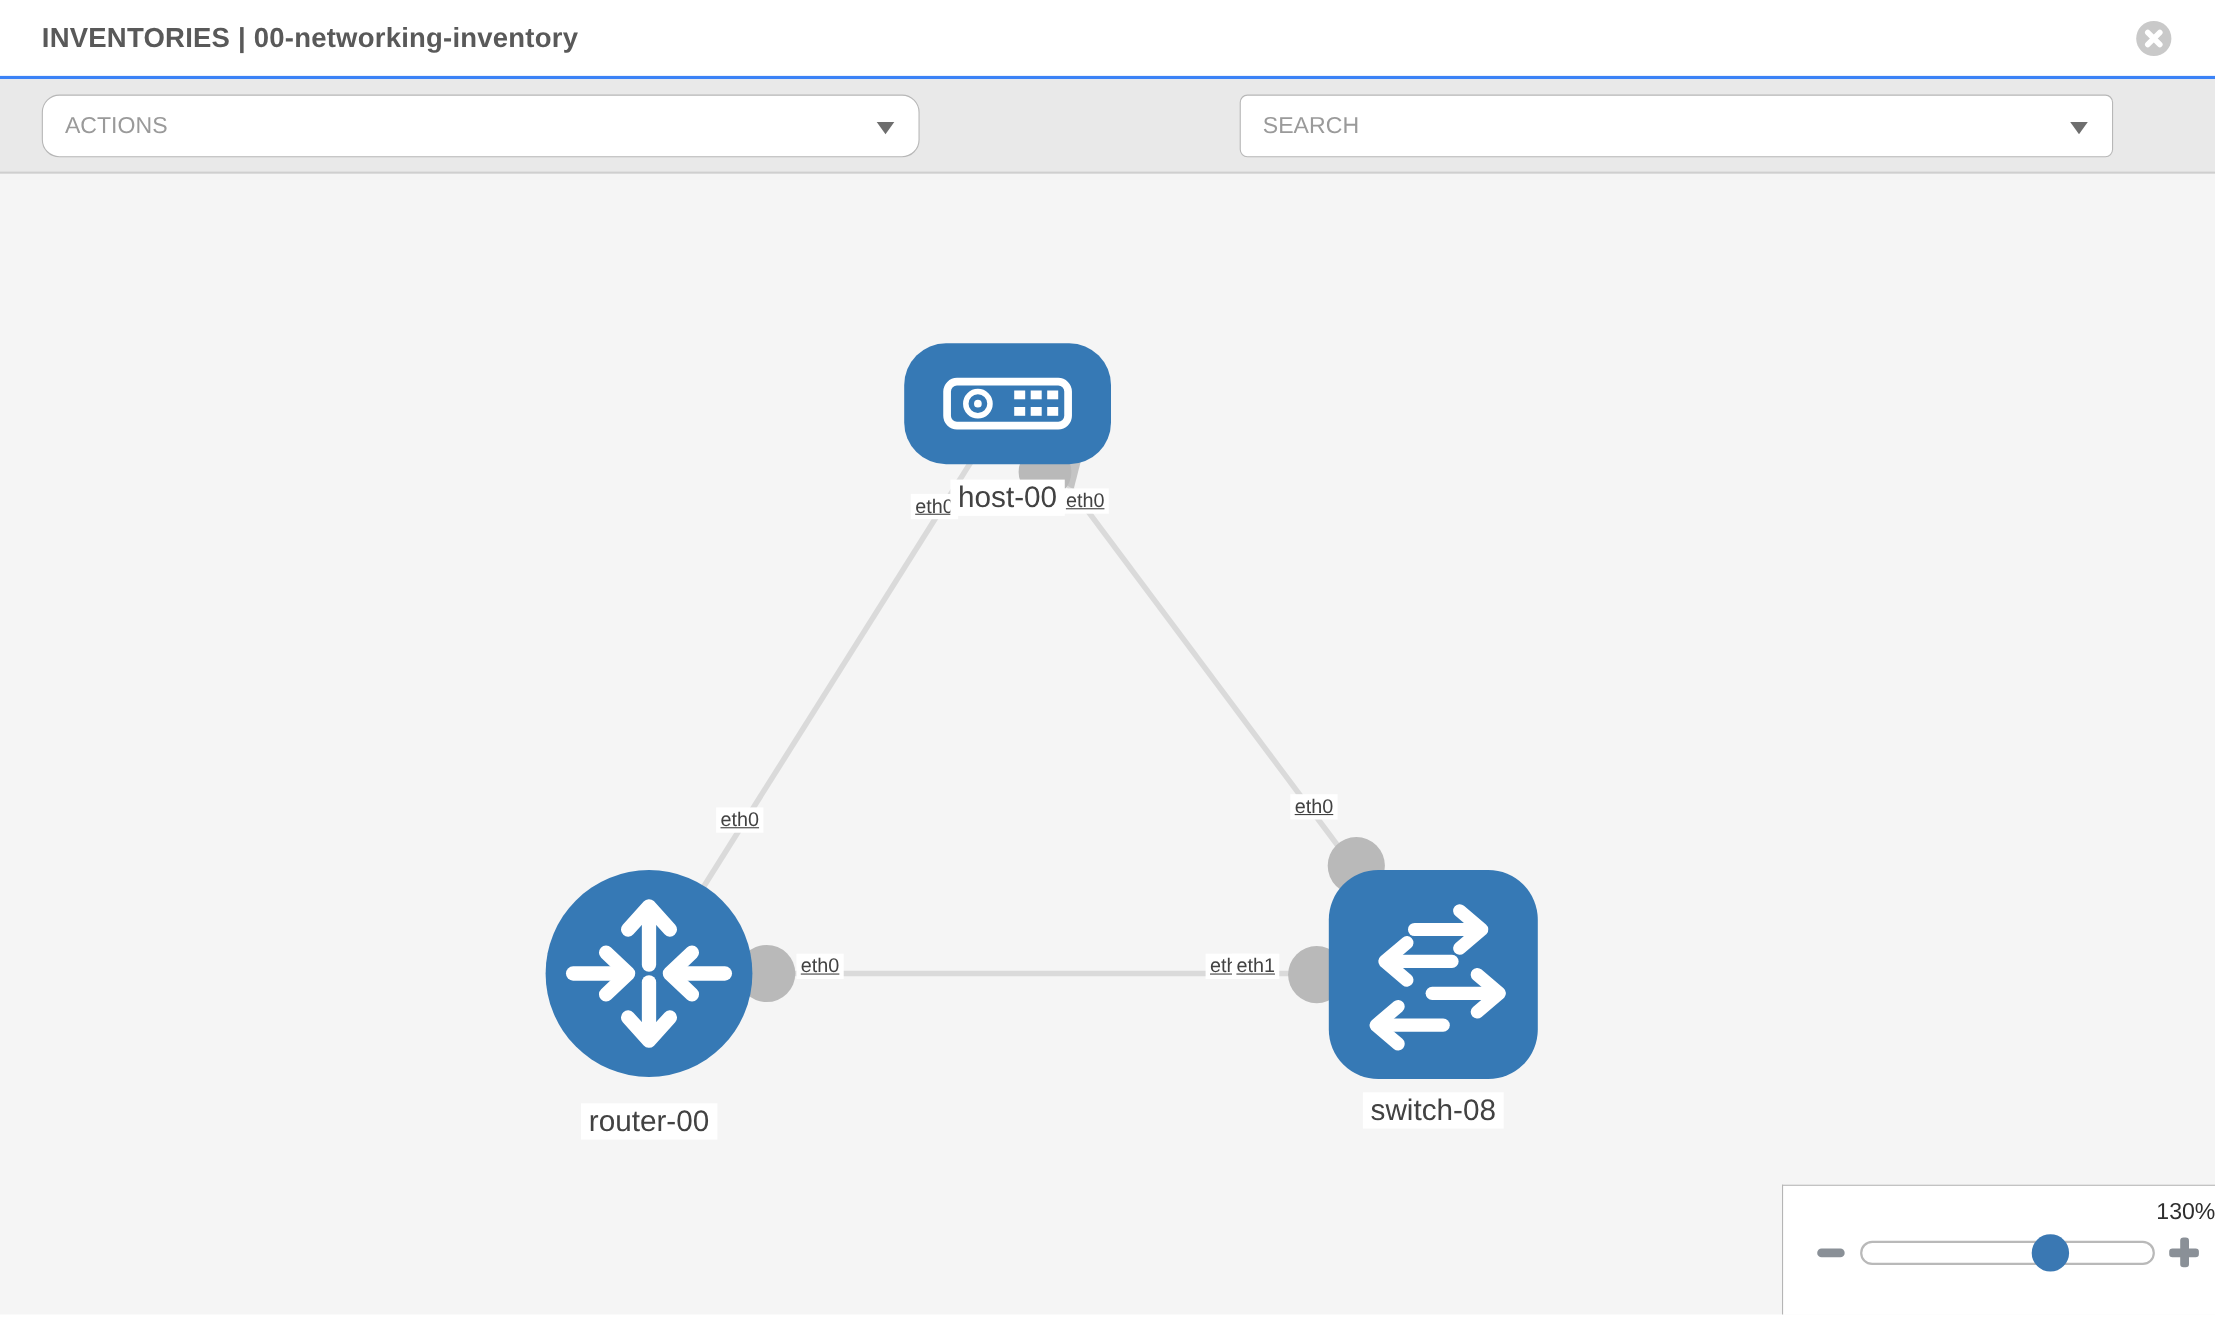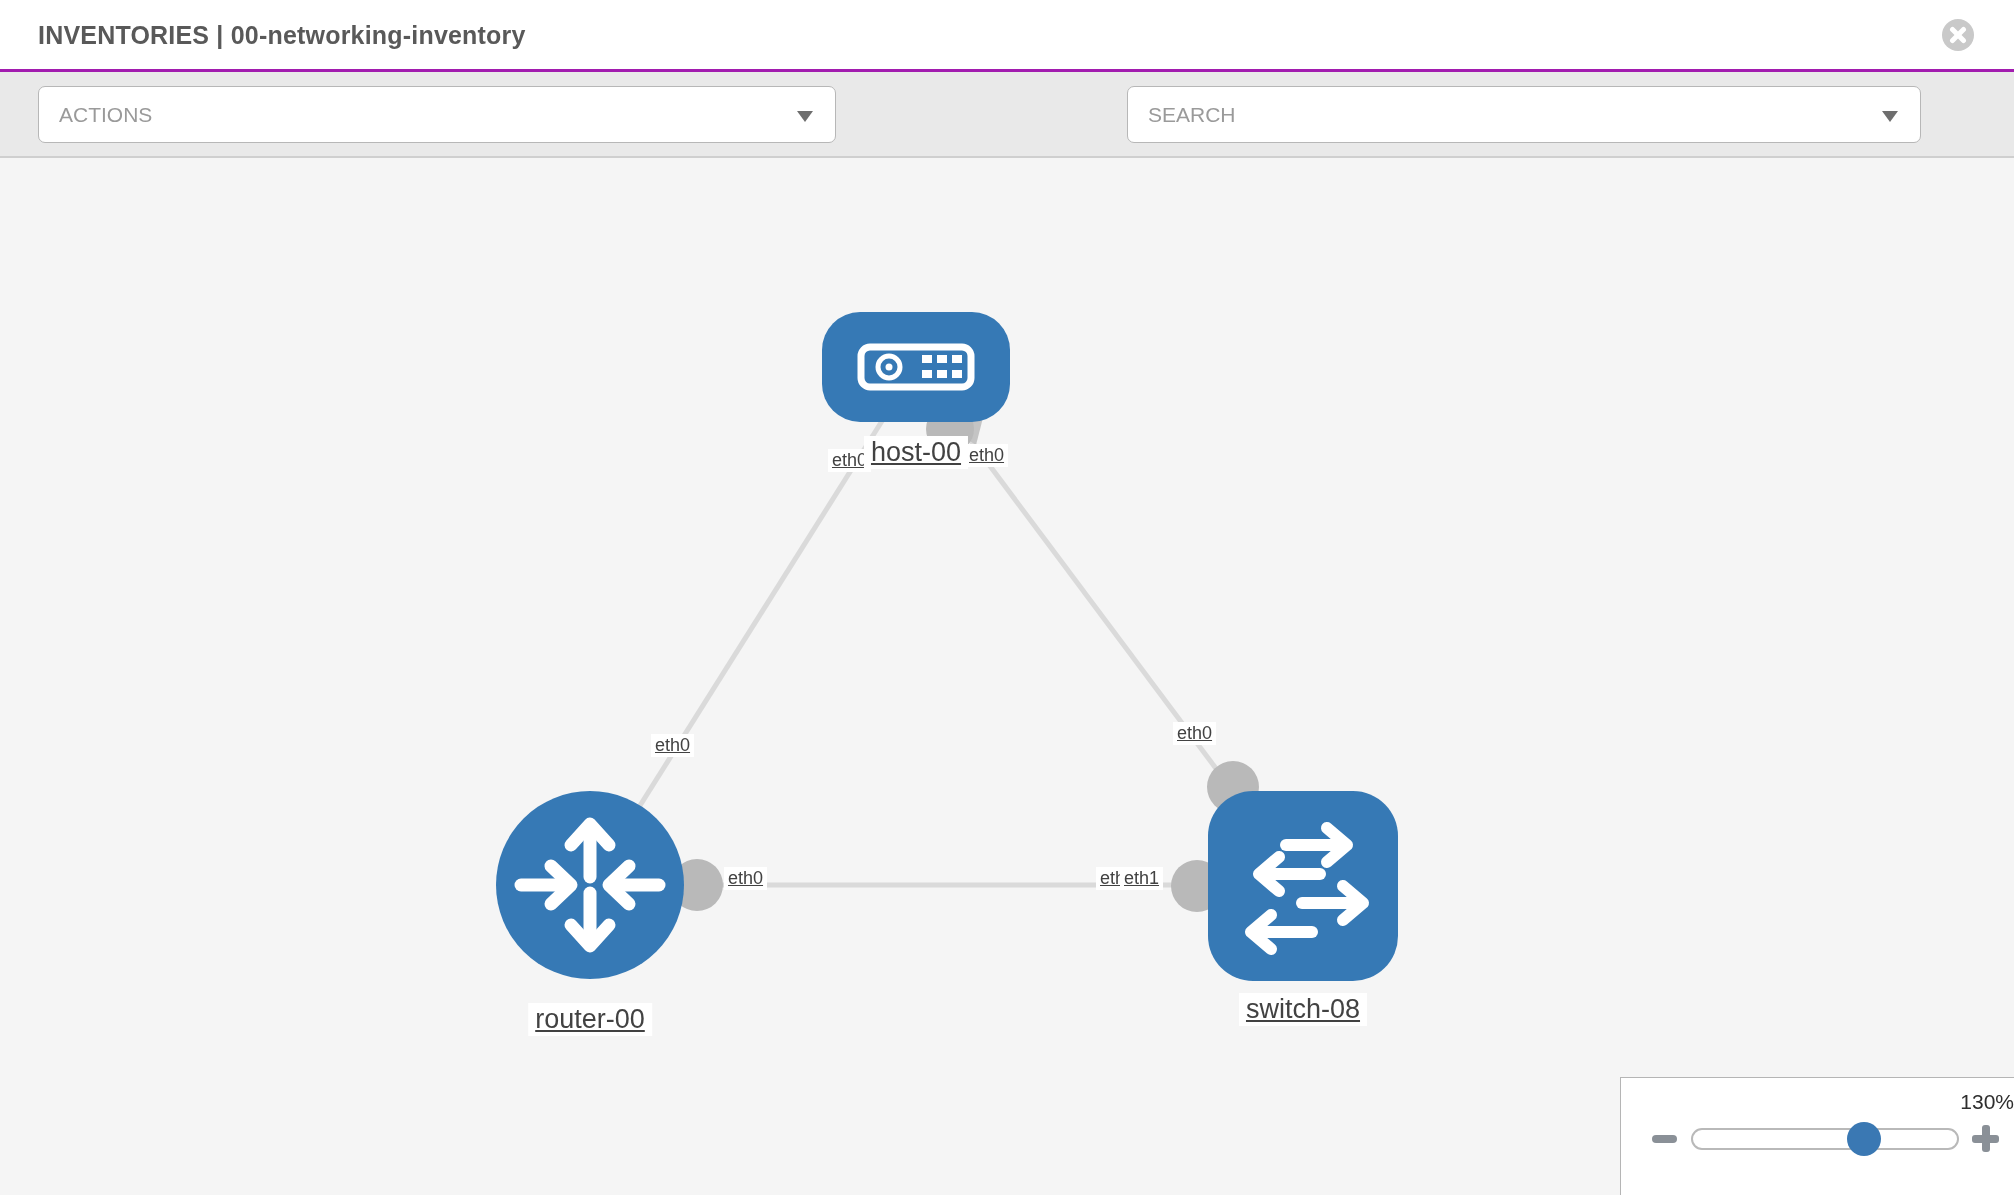--- a/index.html
+++ b/index.html
@@ -1,51 +1,51 @@
 <!DOCTYPE html>
 <html><head>
 <meta charset="utf-8">
 <style>
   * { box-sizing: border-box; margin: 0; padding: 0; }
   html, body { width: 2014px; height: 1200px; overflow: hidden;
     font-family: "Liberation Sans", sans-serif; background: #fff; }
 
   
   .header { position: relative; height: 72px; background: #fff;
-    border-bottom: 3px solid #a21caf; }
+    border-bottom: 3px solid #3b82f6; }
   .header-title { position: absolute; left: 38px; top: 0; line-height: 70px;
     font-size: 25px; font-weight: 700; color: #595959; letter-spacing: .2px; }
   .close-btn { position: absolute; right: 40px; top: 19px; width: 32px; height: 32px;
     border-radius: 50%; background: #c9c9c9; cursor: pointer;
     display: flex; align-items: center; justify-content: center; }
   .close-btn svg { display: block; }
 
   
   .toolbar { position: relative; height: 86px; background: #e9e9e9;
     border-bottom: 2px solid #cfcfcf; }
   .select-box { position: absolute; top: 14px; height: 57px; background: #fff;
     border: 1px solid #b7b7b7; border-radius: 7px; cursor: pointer;
     display: flex; align-items: center; padding: 0 20px; }
   .select-box .select-text { font-size: 21px; color: #9a9a9a; }
   .select-caret { position: absolute; right: 22px; top: 24px; width: 0; height: 0;
     border-left: 8px solid transparent; border-right: 8px solid transparent;
     border-top: 11px solid #6e6e6e; }
-  .actions-box { left: 38px; width: 798px; }
+  .actions-box { left: 38px; width: 798px; border-radius: 16px; }
   .search-box { left: 1127px; width: 794px; }
   .tool-icon { position: absolute; top: 98px; width: 40px; height: 40px; cursor: pointer; }
   .wrench-btn { left: 1048px; }
   .key-btn { left: 1114px; }
 
   
   .canvas { position: relative; height: 1037px; background: #f5f5f5; }
   .topo-svg { position: absolute; left: 0; top: 0; }
 
   
   .tlabel { position: absolute; background: #fff; color: #424242; white-space: nowrap; }
-  .node-label { font-size: 27px; padding: 1px 7px; transform: translateX(-50%); text-decoration: underline; }
+  .node-label { font-size: 27px; padding: 1px 7px; transform: translateX(-50%); }
   .iface-label { font-size: 18px; padding: 1px 4px; text-decoration: underline; }
 
   
   .zoom-panel { position: absolute; right: 0; bottom: 0; width: 394px; height: 118px;
     background: #fff; border: 1px solid #b5b5b5; border-right: none; border-bottom: none; }
   .zoom-value { position: absolute; top: 12px; left: 0; width: 100%; text-align: right;
     font-size: 21px; color: #2e2e2e; }
   .zoom-minus { position: absolute; left: 31px; top: 57px; width: 25px; height: 8px;
     border-radius: 4px; background: #8a9097; cursor: pointer; }
   .zoom-plus { position: absolute; left: 351px; top: 47px; width: 27px; height: 27px; cursor: pointer; }

